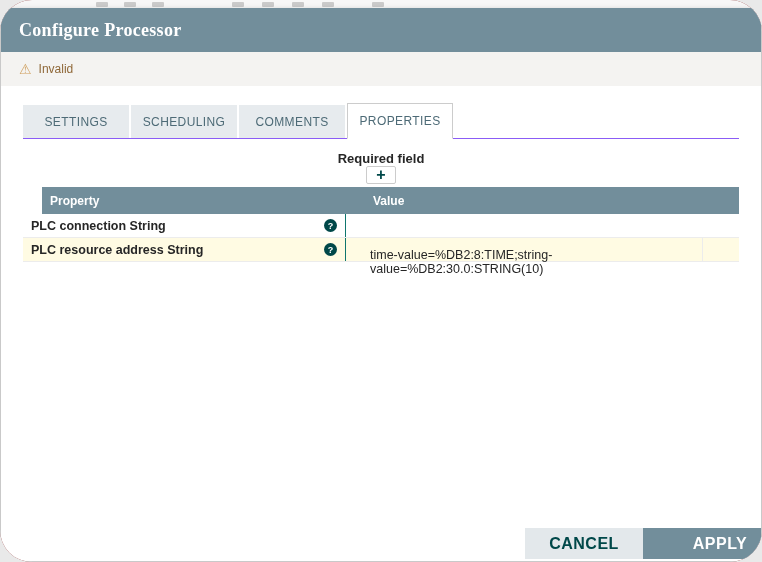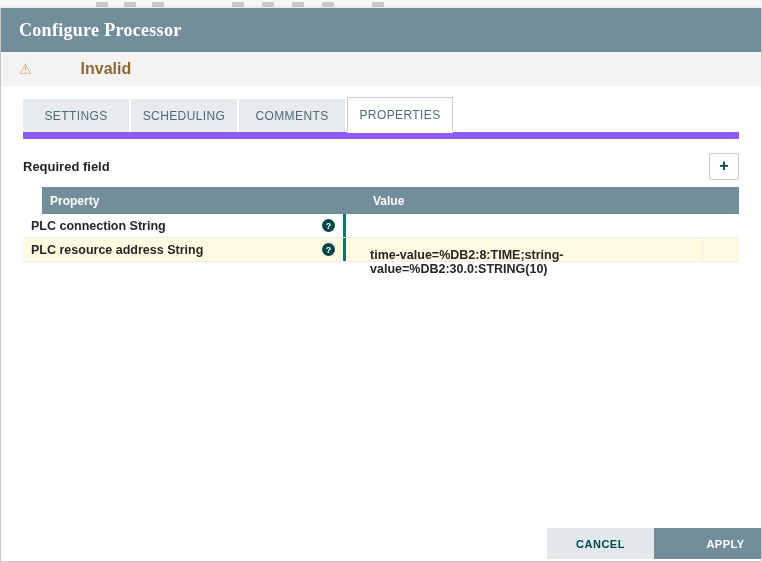--- a/index.html
+++ b/index.html
@@ -1,63 +1,63 @@
 <!DOCTYPE html>
 <html><head>
 <meta charset="utf-8">
 <style>
   * { margin:0; padding:0; box-sizing:border-box; }
   html,body { background:#e9e9e9; }
   body { font-family:"Liberation Sans", sans-serif; color:#262626; }
-  .screen { position:relative; width:762px; height:562px; background:#7f1d1d; overflow:hidden; }
+  .screen { position:relative; width:762px; height:562px; background:#7f1d1d; overflow:hidden;border-radius:32px; }
 
   
   .top-strip { position:absolute; top:0; left:0; width:762px; height:8px; background:#f7f7f7; }
   .frag { position:absolute; top:2px; width:12px; height:5px; background:#a8a8a8; opacity:.55; border-radius:1px; }
 
   .dialog { position:absolute; top:8px; left:0; width:762px; height:554px; background:#fff;
             border:1px solid #c9c9c9; border-top:none; box-shadow:0 2px 6px rgba(0,0,0,.25); }
 
   .dialog-header { height:44px; background:#728e9b; display:flex; align-items:center; padding-left:18px; }
   .dialog-title { font-family:"Liberation Serif", serif; font-size:18px; font-weight:700; color:#ffffff; letter-spacing:.3px; }
 
   .status-bar { height:34px; background:#f4f3f1; display:flex; align-items:center; padding-left:18px; gap:7px; }
   .warn-icon { color:#cf9f5d; font-size:14px; line-height:1; }
-  .status-text { font-size:16px; font-weight:700; color:#8f6838;margin-left:42px; }
+  .status-text { font-size:12px; font-weight:400; color:#8f6838; }
 
-  .tabs { margin:18px 22px 0 22px; display:flex; border-bottom:7px solid #8b5cf6; height:35px; align-items:flex-end; }
+  .tabs { margin:18px 22px 0 22px; display:flex; border-bottom:1px solid #8b5cf6; height:35px; align-items:flex-end; }
   .tab { width:106px; height:33px; margin-right:2px; background:#e7ebee; display:flex; align-items:center; justify-content:center;
          font-size:12px; font-weight:500; color:#4d6a76; letter-spacing:.4px; cursor:pointer; }
   .tab.active { background:#ffffff; border:1px solid #cccccc; border-bottom:1px solid #ffffff; height:36px; margin-bottom:-1px; }
 
-  .props-head { margin:12px 22px 0 22px; display:flex; justify-content:space-between; align-items:center; height:30px; }
+  .props-head { margin:12px 22px 0 22px; display:flex; justify-content:space-between; align-items:center; height:30px;flex-direction:column; }
   .required-label { font-size:13px; font-weight:700; color:#262626; }
   .add-btn { width:30px; height:27px; background:#ffffff; border:1px solid #cccccc; border-radius:2px;
              display:flex; align-items:center; justify-content:center; cursor:pointer; }
   .plus { color:#004849; font-size:16px; font-weight:700; line-height:1; }
 
   .table { margin:6px 22px 0 22px; font-size:12.5px; }
   .t-head { display:flex; background:#728e9b; color:#ffffff; font-weight:700; font-size:12px; height:27px; align-items:center;margin-left:19px; }
   .t-row { display:flex; height:24px; align-items:stretch; border-bottom:1px solid #ececec; background:#ffffff; cursor:pointer; }
   .t-row.highlight { background:#fffbe3;gap:16px; }
   .c-prop { width:323px; }
   .c-val { flex:1; }
   .c-act { width:20px; }
   .cell { display:flex; align-items:center; padding:0 8px; }
-  .t-row .c-prop { justify-content:space-between; border-right:3px solid #0f766e; }
+  .t-row .c-prop { justify-content:space-between; border-right:1px solid #0f766e; }
   .t-row .c-val { border-right:1px solid #ececec; }
   .p-name { font-weight:700; color:#262626; }
   .v-text { color:#262626; }
-  .t-row.highlight .v-text { font-weight:700;margin-top:24px; }
+  .t-row.highlight .v-text { font-weight:400;margin-top:24px; }
   .help { width:13px; height:13px; min-width:13px; border-radius:50%; background:#004849; color:#ffffff;
           font-size:9px; font-weight:700; display:flex; align-items:center; justify-content:center; cursor:pointer; }
 
   .footer { position:absolute; right:0; bottom:2px; display:flex; }
-  .btn { width:107px; height:31px; border:none; font-family:"Liberation Sans", sans-serif;
-         font-size:11px; font-weight:700; letter-spacing:.5px; cursor:pointer; }
+  .btn { width:118px; height:31px; border:none; font-family:"Liberation Sans", sans-serif;
+         font-size:16px; font-weight:700; letter-spacing:.5px; cursor:pointer; }
   .btn.cancel { background:#e3e8eb; color:#004849; }
   .btn.apply { background:#728e9b; color:#ffffff;padding-left:36px; }
 </style>
 </head>
 <body>
 
 <div class="screen">
 
   <div class="top-strip">
     <span class="frag" style="left:96px"></span>

